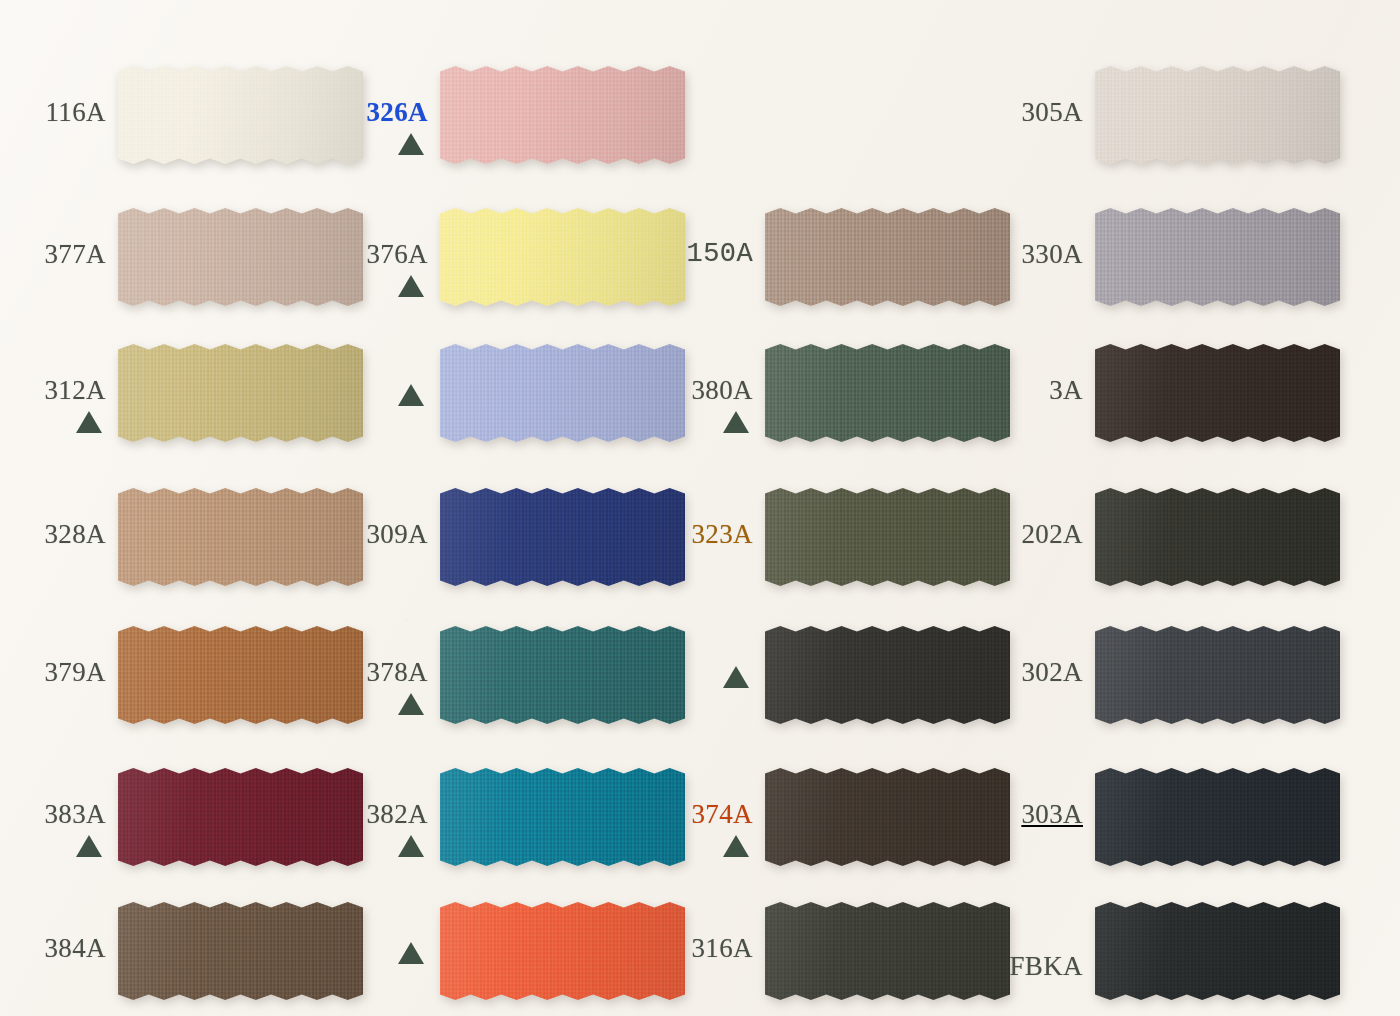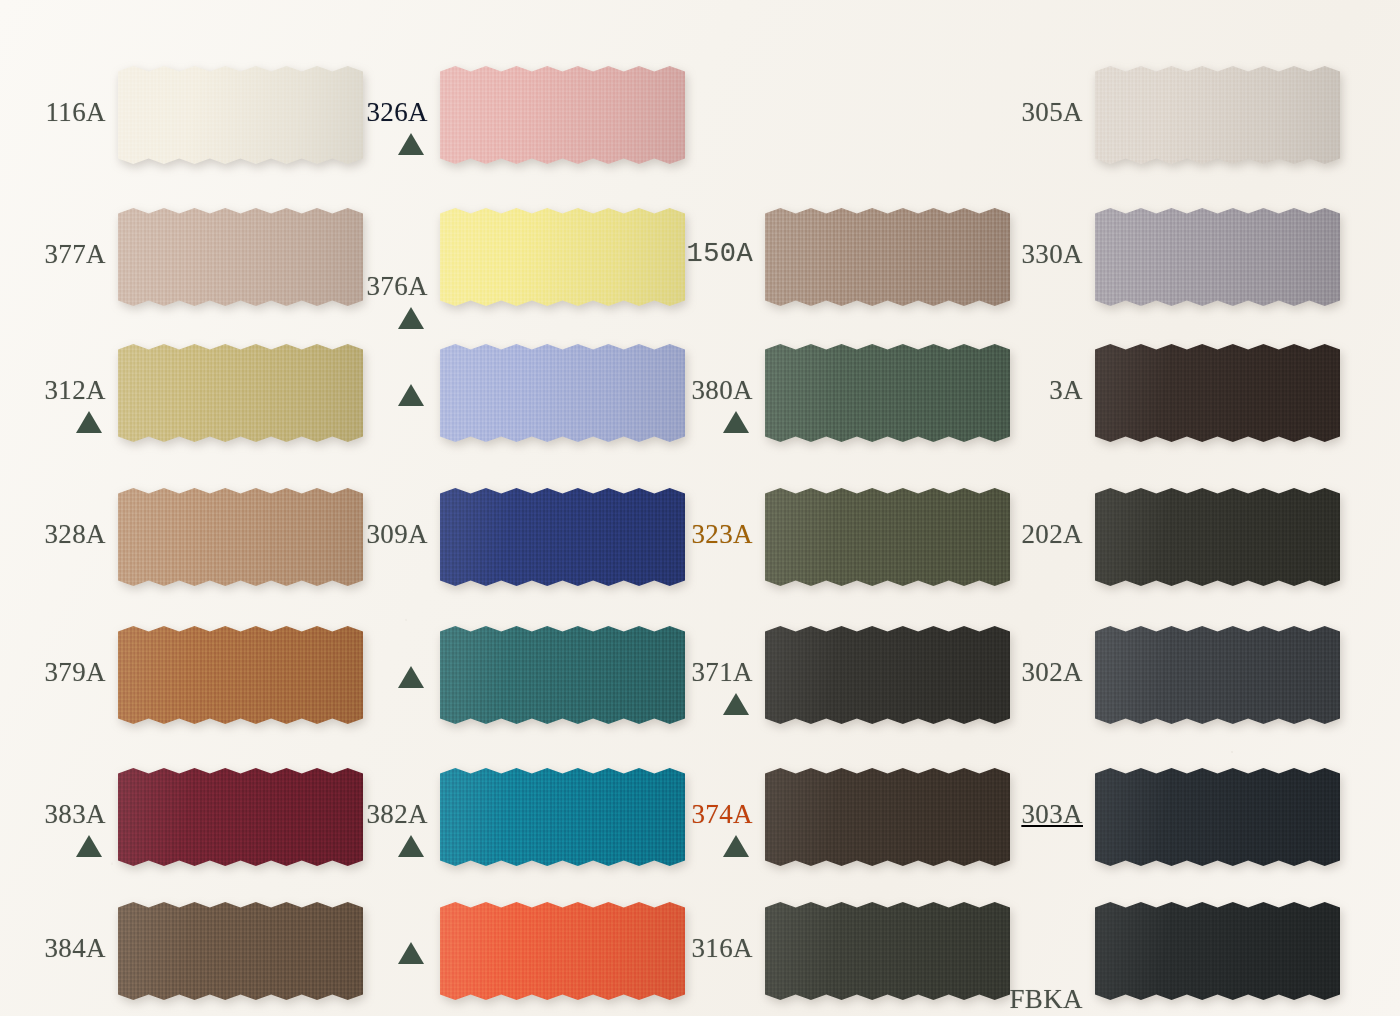--- a/index.html
+++ b/index.html
@@ -114,21 +114,21 @@
       </div>
       <div class="fabric" style="left: 118px; top: 66px; width: 245px; height: 98px;">
         <div style="position: absolute; inset: 0px; background: rgb(244, 239, 226); clip-path: polygon(0% 5.5%, 6.25% 0%, 12.5% 5.5%, 18.75% 0%, 25% 5.5%, 31.25% 0%, 37.5% 5.5%, 43.75% 0%, 50% 5.5%, 56.25% 0%, 62.5% 5.5%, 68.75% 0%, 75% 5.5%, 81.25% 0%, 87.5% 5.5%, 93.75% 0%, 100% 5.5%, 100% 50%, 100% 94.5%, 93.75% 100%, 87.5% 94.5%, 81.25% 100%, 75% 94.5%, 68.75% 100%, 62.5% 94.5%, 56.25% 100%, 50% 94.5%, 43.75% 100%, 37.5% 94.5%, 31.25% 100%, 25% 94.5%, 18.75% 100%, 12.5% 94.5%, 6.25% 100%, 0% 94.5%, 0% 50%);">
           <div class="knit-texture"></div>
           <div class="knit-shade"></div>
         </div>
       </div>
     </div>
     <div class="swatch-cell" style="left: 0px; top: 0px;">
       <div class="swatch-label-group" style="left: 180px; width: 248px; top: 99px;">
-        <div class="swatch-code" style="color: #0f172a;">326A</div>
+        <div class="swatch-code" style="color: #1d4ed8; font-weight: bold;">326A</div>
         <span class="swatch-marker" style="border-bottom-color: rgb(63, 82, 69);"></span>
       </div>
       <div class="fabric" style="left: 440px; top: 66px; width: 245px; height: 98px;">
         <div style="position: absolute; inset: 0px; background: rgb(232, 182, 178); clip-path: polygon(0% 5.5%, 6.25% 0%, 12.5% 5.5%, 18.75% 0%, 25% 5.5%, 31.25% 0%, 37.5% 5.5%, 43.75% 0%, 50% 5.5%, 56.25% 0%, 62.5% 5.5%, 68.75% 0%, 75% 5.5%, 81.25% 0%, 87.5% 5.5%, 93.75% 0%, 100% 5.5%, 100% 50%, 100% 94.5%, 93.75% 100%, 87.5% 94.5%, 81.25% 100%, 75% 94.5%, 68.75% 100%, 62.5% 94.5%, 56.25% 100%, 50% 94.5%, 43.75% 100%, 37.5% 94.5%, 31.25% 100%, 25% 94.5%, 18.75% 100%, 12.5% 94.5%, 6.25% 100%, 0% 94.5%, 0% 50%);">
           <div class="knit-texture"></div>
           <div class="knit-shade"></div>
         </div>
       </div>
     </div>
     <div class="swatch-cell" style="left: 0px; top: 0px;">
@@ -147,21 +147,21 @@
         <div class="swatch-code" style="color: rgb(74, 80, 72);">377A</div>
       </div>
       <div class="fabric" style="left: 118px; top: 208px; width: 245px; height: 98px;">
         <div style="position: absolute; inset: 0px; background: rgb(205, 182, 167); clip-path: polygon(0% 5.5%, 6.25% 0%, 12.5% 5.5%, 18.75% 0%, 25% 5.5%, 31.25% 0%, 37.5% 5.5%, 43.75% 0%, 50% 5.5%, 56.25% 0%, 62.5% 5.5%, 68.75% 0%, 75% 5.5%, 81.25% 0%, 87.5% 5.5%, 93.75% 0%, 100% 5.5%, 100% 50%, 100% 94.5%, 93.75% 100%, 87.5% 94.5%, 81.25% 100%, 75% 94.5%, 68.75% 100%, 62.5% 94.5%, 56.25% 100%, 50% 94.5%, 43.75% 100%, 37.5% 94.5%, 31.25% 100%, 25% 94.5%, 18.75% 100%, 12.5% 94.5%, 6.25% 100%, 0% 94.5%, 0% 50%);">
           <div class="knit-texture"></div>
           <div class="knit-shade"></div>
         </div>
       </div>
     </div>
     <div class="swatch-cell" style="left: 0px; top: 0px;">
-      <div class="swatch-label-group" style="left: 180px; width: 248px; top: 241px; margin-top: 32px;">
+      <div class="swatch-label-group" style="left: 180px; width: 248px; top: 241px;">
         <div class="swatch-code" style="color: rgb(74, 80, 72);">376A</div>
         <span class="swatch-marker" style="border-bottom-color: rgb(63, 82, 69);"></span>
       </div>
       <div class="fabric" style="left: 440px; top: 208px; width: 245px; height: 98px;">
         <div style="position: absolute; inset: 0px; background: rgb(246, 236, 148); clip-path: polygon(0% 5.5%, 6.25% 0%, 12.5% 5.5%, 18.75% 0%, 25% 5.5%, 31.25% 0%, 37.5% 5.5%, 43.75% 0%, 50% 5.5%, 56.25% 0%, 62.5% 5.5%, 68.75% 0%, 75% 5.5%, 81.25% 0%, 87.5% 5.5%, 93.75% 0%, 100% 5.5%, 100% 50%, 100% 94.5%, 93.75% 100%, 87.5% 94.5%, 81.25% 100%, 75% 94.5%, 68.75% 100%, 62.5% 94.5%, 56.25% 100%, 50% 94.5%, 43.75% 100%, 37.5% 94.5%, 31.25% 100%, 25% 94.5%, 18.75% 100%, 12.5% 94.5%, 6.25% 100%, 0% 94.5%, 0% 50%);">
           <div class="knit-texture"></div>
           <div class="knit-shade"></div>
         </div>
       </div>
     </div>
@@ -283,32 +283,32 @@
       </div>
       <div class="fabric" style="left: 118px; top: 626px; width: 245px; height: 98px;">
         <div style="position: absolute; inset: 0px; background: rgb(173, 111, 65); clip-path: polygon(0% 5.5%, 6.25% 0%, 12.5% 5.5%, 18.75% 0%, 25% 5.5%, 31.25% 0%, 37.5% 5.5%, 43.75% 0%, 50% 5.5%, 56.25% 0%, 62.5% 5.5%, 68.75% 0%, 75% 5.5%, 81.25% 0%, 87.5% 5.5%, 93.75% 0%, 100% 5.5%, 100% 50%, 100% 94.5%, 93.75% 100%, 87.5% 94.5%, 81.25% 100%, 75% 94.5%, 68.75% 100%, 62.5% 94.5%, 56.25% 100%, 50% 94.5%, 43.75% 100%, 37.5% 94.5%, 31.25% 100%, 25% 94.5%, 18.75% 100%, 12.5% 94.5%, 6.25% 100%, 0% 94.5%, 0% 50%);">
           <div class="knit-texture"></div>
           <div class="knit-shade"></div>
         </div>
       </div>
     </div>
     <div class="swatch-cell" style="left: 0px; top: 0px;">
       <div class="swatch-label-group" style="left: 180px; width: 248px; top: 659px;">
+        <div class="swatch-code" style="color: rgb(74, 80, 72);">378A</div>
         <span class="swatch-marker" style="border-bottom-color: rgb(63, 82, 69);"></span>
       </div>
       <div class="fabric" style="left: 440px; top: 626px; width: 245px; height: 98px;">
         <div style="position: absolute; inset: 0px; background: rgb(47, 106, 108); clip-path: polygon(0% 5.5%, 6.25% 0%, 12.5% 5.5%, 18.75% 0%, 25% 5.5%, 31.25% 0%, 37.5% 5.5%, 43.75% 0%, 50% 5.5%, 56.25% 0%, 62.5% 5.5%, 68.75% 0%, 75% 5.5%, 81.25% 0%, 87.5% 5.5%, 93.75% 0%, 100% 5.5%, 100% 50%, 100% 94.5%, 93.75% 100%, 87.5% 94.5%, 81.25% 100%, 75% 94.5%, 68.75% 100%, 62.5% 94.5%, 56.25% 100%, 50% 94.5%, 43.75% 100%, 37.5% 94.5%, 31.25% 100%, 25% 94.5%, 18.75% 100%, 12.5% 94.5%, 6.25% 100%, 0% 94.5%, 0% 50%);">
           <div class="knit-texture"></div>
           <div class="knit-shade"></div>
         </div>
       </div>
     </div>
     <div class="swatch-cell" style="left: 0px; top: 0px;">
       <div class="swatch-label-group" style="left: 505px; width: 248px; top: 659px;">
-        <div class="swatch-code" style="color: rgb(74, 80, 72);">371A</div>
         <span class="swatch-marker" style="border-bottom-color: rgb(63, 82, 69);"></span>
       </div>
       <div class="fabric" style="left: 765px; top: 626px; width: 245px; height: 98px;">
         <div style="position: absolute; inset: 0px; background: rgb(51, 50, 46); clip-path: polygon(0% 5.5%, 6.25% 0%, 12.5% 5.5%, 18.75% 0%, 25% 5.5%, 31.25% 0%, 37.5% 5.5%, 43.75% 0%, 50% 5.5%, 56.25% 0%, 62.5% 5.5%, 68.75% 0%, 75% 5.5%, 81.25% 0%, 87.5% 5.5%, 93.75% 0%, 100% 5.5%, 100% 50%, 100% 94.5%, 93.75% 100%, 87.5% 94.5%, 81.25% 100%, 75% 94.5%, 68.75% 100%, 62.5% 94.5%, 56.25% 100%, 50% 94.5%, 43.75% 100%, 37.5% 94.5%, 31.25% 100%, 25% 94.5%, 18.75% 100%, 12.5% 94.5%, 6.25% 100%, 0% 94.5%, 0% 50%);">
           <div class="knit-texture"></div>
           <div class="knit-shade"></div>
         </div>
       </div>
     </div>
     <div class="swatch-cell" style="left: 0px; top: 0px;">
@@ -396,21 +396,21 @@
         <div class="swatch-code" style="color: rgb(74, 80, 72);">316A</div>
       </div>
       <div class="fabric" style="left: 765px; top: 902px; width: 245px; height: 98px;">
         <div style="position: absolute; inset: 0px; background: rgb(59, 61, 53); clip-path: polygon(0% 5.5%, 6.25% 0%, 12.5% 5.5%, 18.75% 0%, 25% 5.5%, 31.25% 0%, 37.5% 5.5%, 43.75% 0%, 50% 5.5%, 56.25% 0%, 62.5% 5.5%, 68.75% 0%, 75% 5.5%, 81.25% 0%, 87.5% 5.5%, 93.75% 0%, 100% 5.5%, 100% 50%, 100% 94.5%, 93.75% 100%, 87.5% 94.5%, 81.25% 100%, 75% 94.5%, 68.75% 100%, 62.5% 94.5%, 56.25% 100%, 50% 94.5%, 43.75% 100%, 37.5% 94.5%, 31.25% 100%, 25% 94.5%, 18.75% 100%, 12.5% 94.5%, 6.25% 100%, 0% 94.5%, 0% 50%);">
           <div class="knit-texture"></div>
           <div class="knit-shade"></div>
         </div>
       </div>
     </div>
     <div class="swatch-cell" style="left: 0px; top: 0px;">
-      <div class="swatch-label-group" style="left: 835px; width: 248px; top: 986px; text-align: right;">
+      <div class="swatch-label-group" style="left: 835px; width: 248px; top: 953px; text-align: right;">
         <div class="swatch-code" style="color: rgb(74, 80, 72);">FBKA</div>
       </div>
       <div class="fabric" style="left: 1095px; top: 902px; width: 245px; height: 98px;">
         <div style="position: absolute; inset: 0px; background: rgb(37, 41, 42); clip-path: polygon(0% 5.5%, 6.25% 0%, 12.5% 5.5%, 18.75% 0%, 25% 5.5%, 31.25% 0%, 37.5% 5.5%, 43.75% 0%, 50% 5.5%, 56.25% 0%, 62.5% 5.5%, 68.75% 0%, 75% 5.5%, 81.25% 0%, 87.5% 5.5%, 93.75% 0%, 100% 5.5%, 100% 50%, 100% 94.5%, 93.75% 100%, 87.5% 94.5%, 81.25% 100%, 75% 94.5%, 68.75% 100%, 62.5% 94.5%, 56.25% 100%, 50% 94.5%, 43.75% 100%, 37.5% 94.5%, 31.25% 100%, 25% 94.5%, 18.75% 100%, 12.5% 94.5%, 6.25% 100%, 0% 94.5%, 0% 50%);">
           <div class="knit-texture"></div>
           <div class="knit-shade"></div>
         </div>
       </div>
     </div>
   </div>

